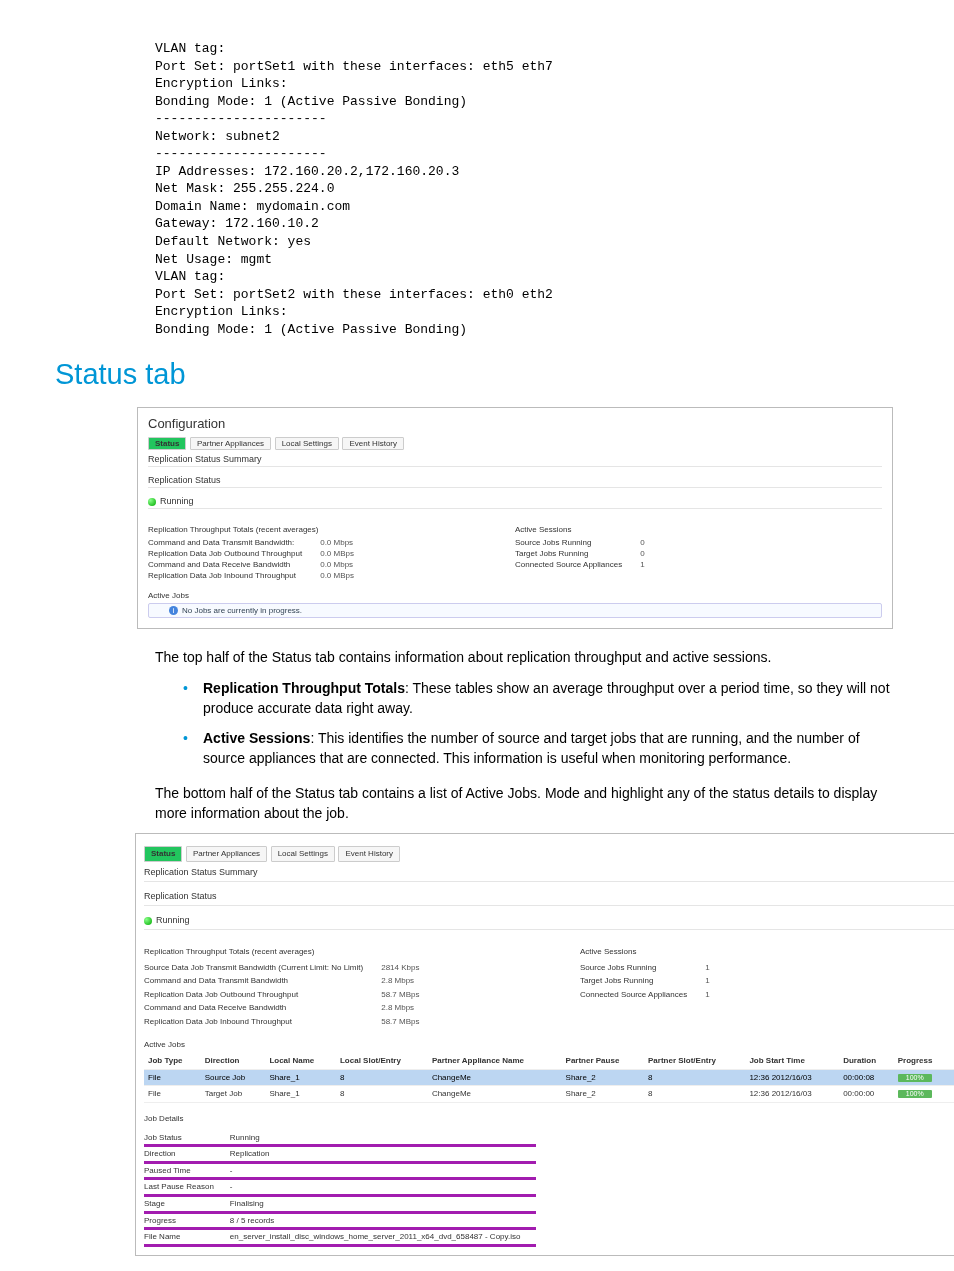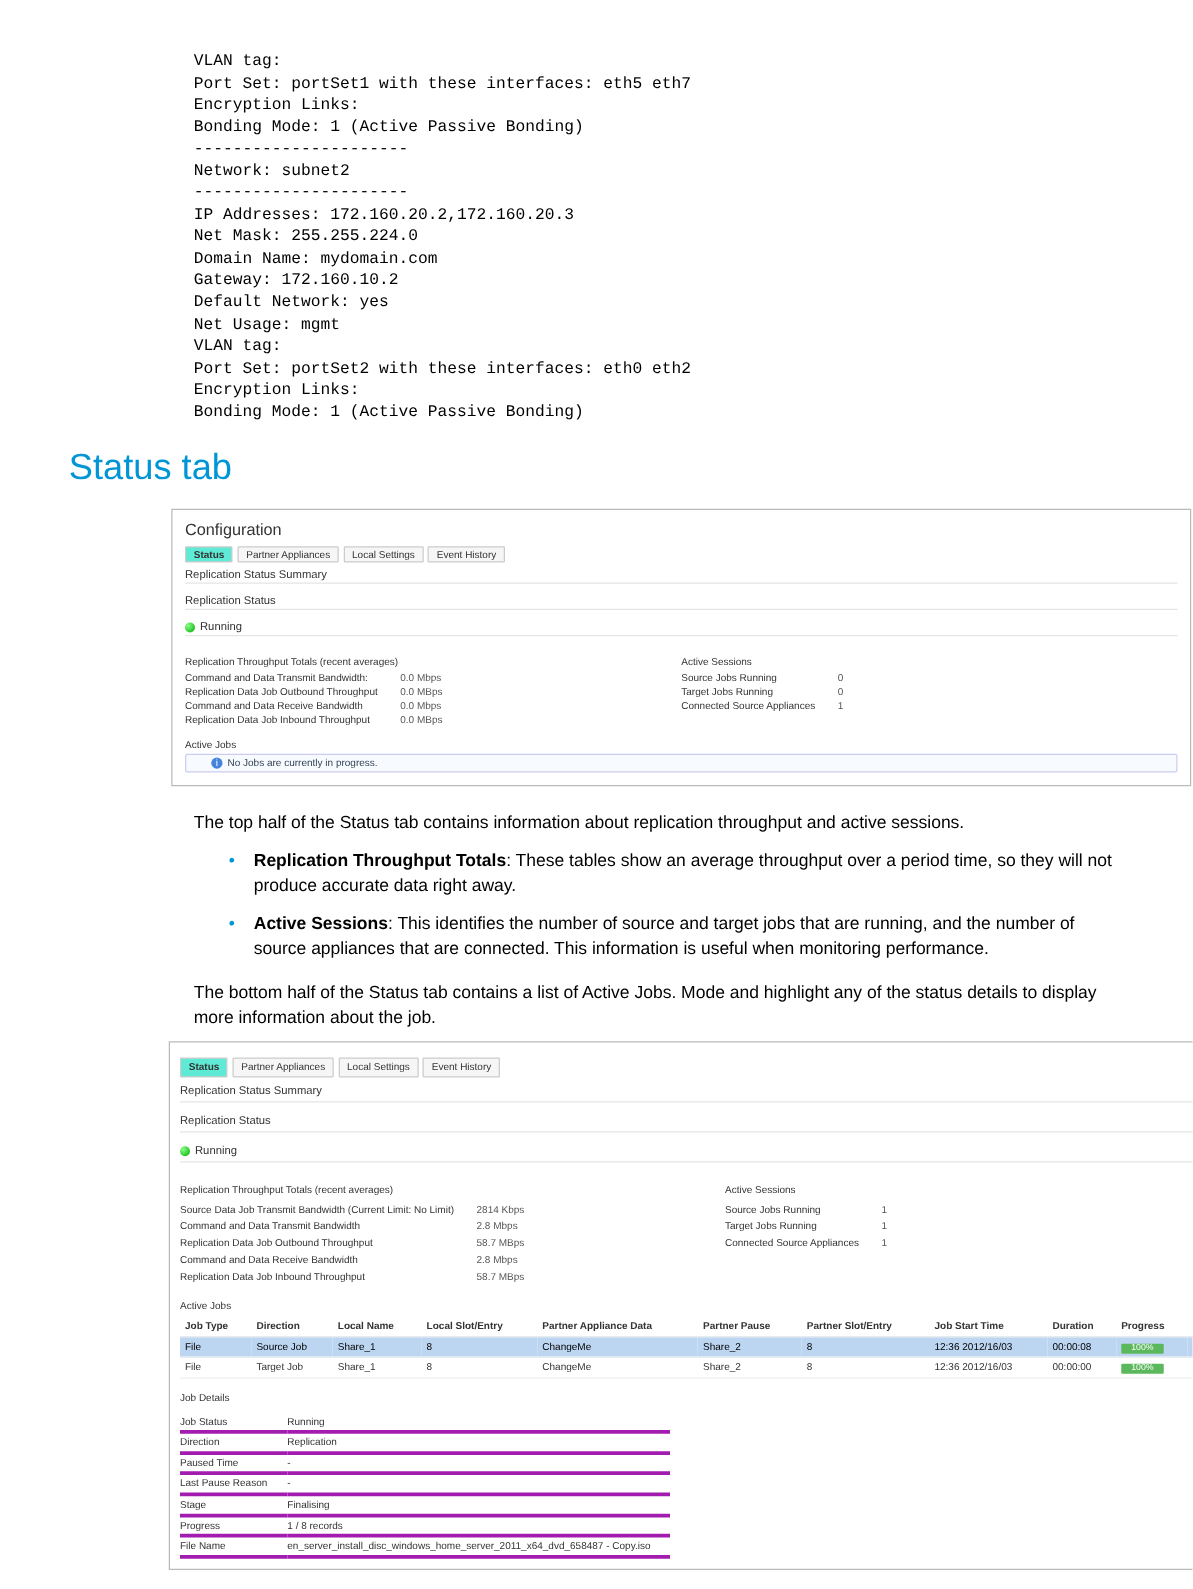--- a/index.html
+++ b/index.html
@@ -52,21 +52,21 @@
     font-size: 14px;
   }
   
   .shot {
     margin: 0 0 18px 82px;
     border: 1px solid #bbb;
     background: #fff;
     padding: 8px 10px 10px 10px;
     font-size: 9px;
     color: #333;
-    width: 816px;
+    width: 756px;
     box-sizing: border-box;
   }
   .shot2 {
     margin: 0 0 18px -20px;
     border: 1px solid #bbb;
     background: #fff;
     padding: 6px 8px 8px 8px;
     font-size: 9px;
     color: #333;
     width: 890px;
@@ -82,21 +82,21 @@
   .tabbar span {
     border: 1px solid #ccc;
     border-radius: 1px;
     padding: 1px 6px;
     font-size: 8px;
     background: #f6f6f6;
     margin-right: 1px;
     display: inline-block;
   }
   .tabbar span.current {
-    background: #5eead4;
+    background: #22c55e;
     font-weight: bold;
   }
   .subhdr {
     font-size: 9px;
     border-bottom: 1px solid #e5e5e5;
     padding: 2px 0;
     margin: 2px 0 6px 0;
   }
   .status-run {
     padding: 2px 0;
@@ -338,21 +338,21 @@
     </div>
     <div class="sect-label">Active Jobs</div>
 
     <table class="jobs">
       <tbody>
             <tr>
         <th>Job Type</th>
               <th>Direction</th>
         <th>Local Name</th>
               <th>Local Slot/Entry</th>
-        <th>Partner Appliance Data</th>
+        <th>Partner Appliance Name</th>
               <th>Partner Pause</th>
         <th>Partner Slot/Entry</th>
               <th>Job Start Time</th>
         <th>Duration</th>
               <th>Progress</th>
         <th>Job Status</th>
       </tr>
       <tr class="selected">
         <td>File</td>
               <td>Source Job</td>
@@ -400,21 +400,21 @@
       <tr>
               <td>Last Pause Reason</td>
               <td>-</td>
             </tr>
       <tr>
               <td>Stage</td>
               <td>Finalising</td>
             </tr>
       <tr>
               <td>Progress</td>
-              <td>1 / 8 records</td>
+              <td>8 / 5 records</td>
             </tr>
       <tr>
               <td>File Name</td>
               <td>en_server_install_disc_windows_home_server_2011_x64_dvd_658487 - Copy.iso</td>
             </tr>
     </tbody>
         </table>
   </div>
   </div>
 

